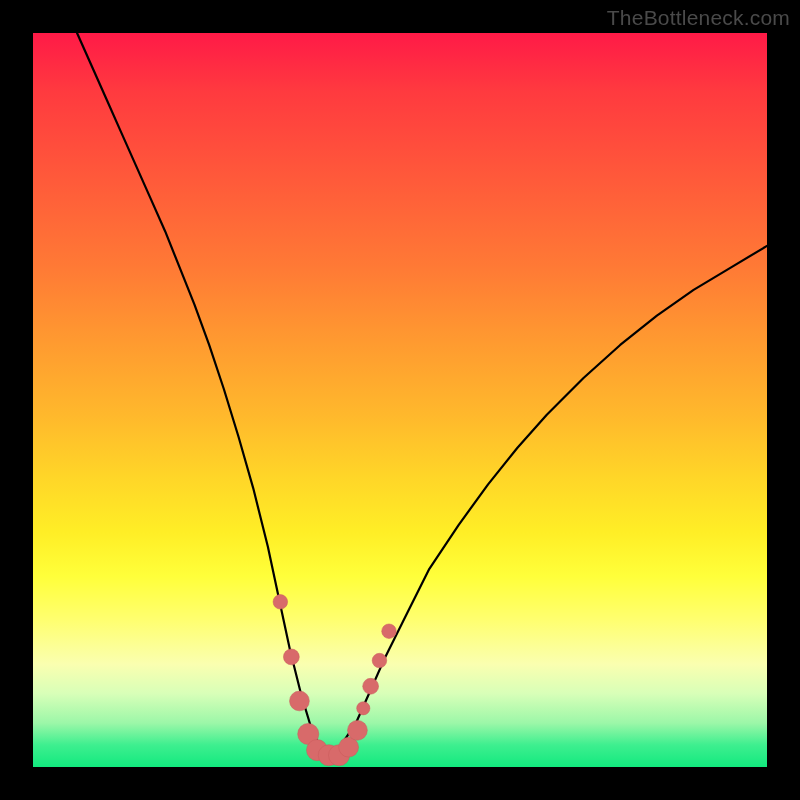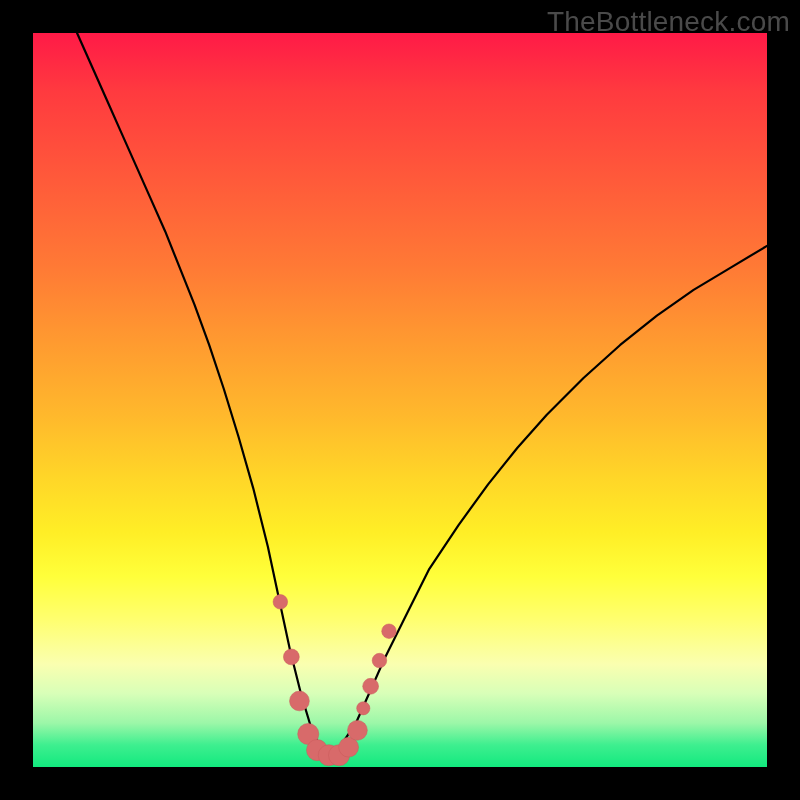--- a/index.html
+++ b/index.html
@@ -41,21 +41,21 @@
       #d8ffb8 90%,
       #9cf7a8 94%,
       #3eef8f 97%,
       #12e97e 100%);
   }
   .watermark {
     position: absolute;
     top: 6px;
     right: 10px;
     color: #4a4a4a;
-    font-size: 28px;
+    font-size: 21px;
     font-weight: 500;
     letter-spacing: 0.2px;
     user-select: none;
   }
   svg.curve {
     position: absolute;
     left: 0;
     top: 0;
     width: 734px;
     height: 734px;

